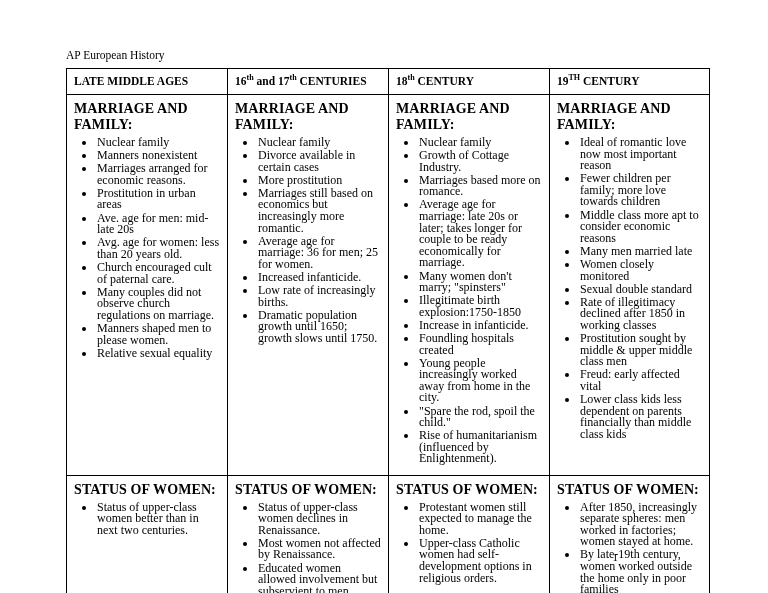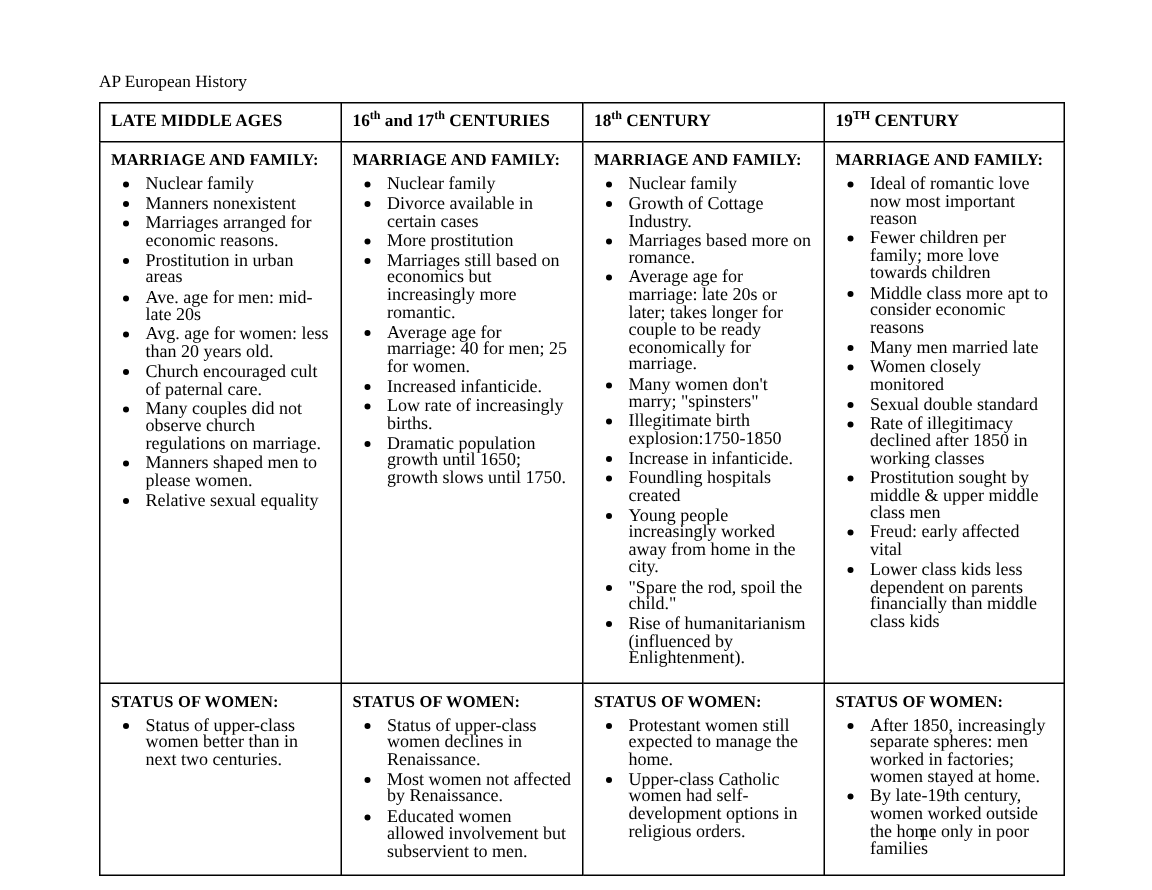--- a/index.html
+++ b/index.html
@@ -49,21 +49,21 @@
     font-size: 11.5px;
     font-weight: bold;
     padding-top: 6px;
     padding-bottom: 7px;
   }
   .col1 { width: 161px; }
   .col2 { width: 161px; }
   .col3 { width: 161px; }
   .col4 { width: 160px; }
   .sect-head {
-    font-size: 11px;
+    font-size: 14px;
     font-weight: bold;
     margin: 1px 0 4px 0;
     letter-spacing: 0.1px;
   }
   ul.bullets {
     margin: 0;
     padding: 0 0 0 22px;
     list-style-type: disc;
   }
   ul.bullets li {
@@ -124,21 +124,21 @@
               <li>Relative sexual equality</li>
             </ul>
           </td>
         <td>
             <div class="sect-head">MARRIAGE AND FAMILY:</div>
             <ul class="bullets">
               <li>Nuclear family</li>
               <li>Divorce available in certain cases</li>
               <li>More prostitution</li>
               <li>Marriages still based on economics but increasingly more romantic.</li>
-              <li>Average age for marriage: 40 for men; 25 for women.</li>
+              <li>Average age for marriage: 36 for men; 25 for women.</li>
               <li>Increased infanticide.</li>
               <li>Low rate of increasingly births.</li>
               <li>Dramatic population growth until 1650; growth slows until 1750.</li>
             </ul>
           </td>
         <td>
             <div class="sect-head">MARRIAGE AND FAMILY:</div>
             <ul class="bullets">
               <li>Nuclear family</li>
               <li>Growth of Cottage Industry.</li>

